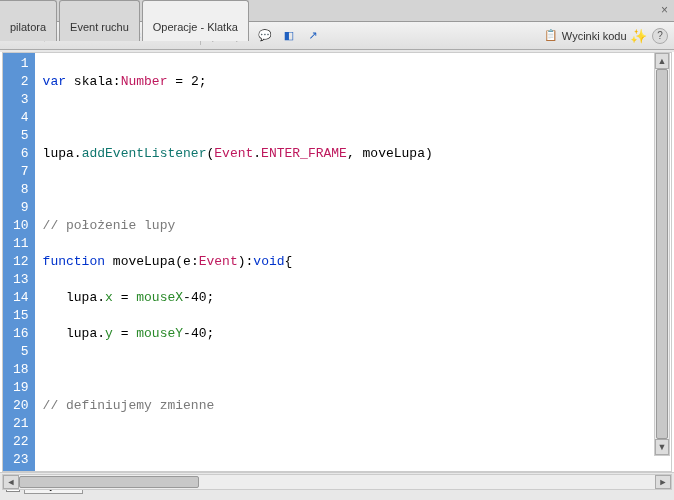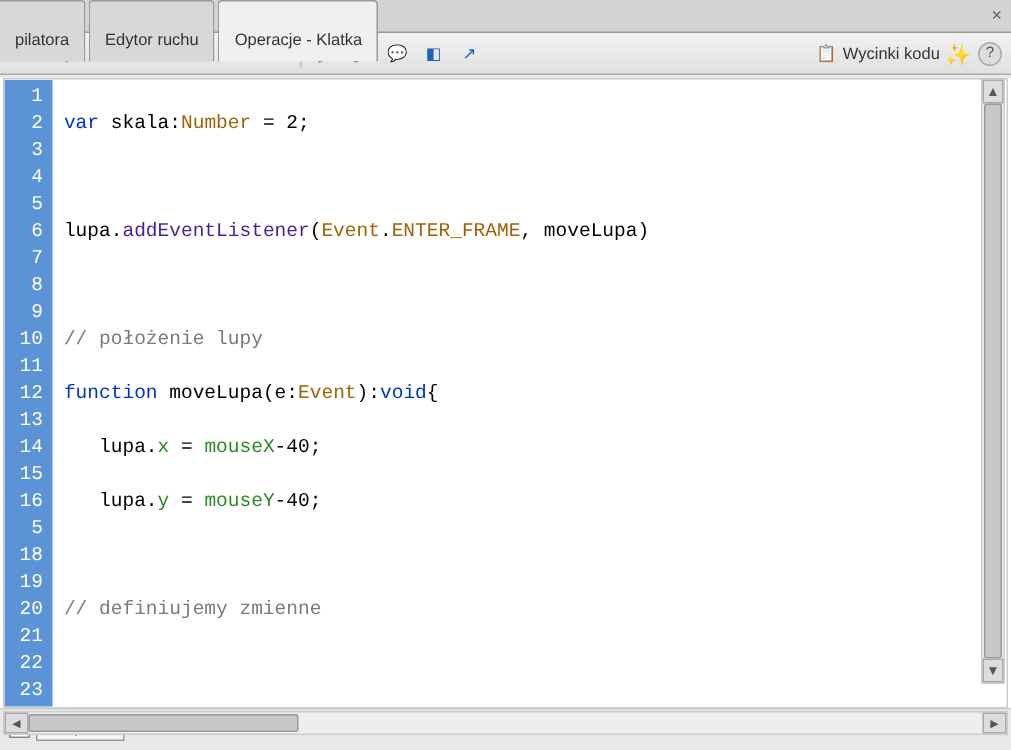--- a/index.html
+++ b/index.html
@@ -20,23 +20,23 @@
 .help { width: 16px; height: 16px; border-radius: 50%; background: #ddd; display: flex; align-items: center; justify-content: center; color: #555; font-size: 10px; border: 1px solid #aaa; }
 
 .editor-wrap { position: relative; height: 420px; background: #fff; }
 .code-area { display: flex; font-family: "Courier New", monospace; font-size: 13px; line-height: 18px; overflow: auto; height: 100%; border: 1px solid #ccc; margin: 2px; background: #fff; }
 .gutter { background: #5b94d6; color: #fff; text-align: right; padding: 2px 6px 2px 10px; user-select: none; }
 .gutter div { height: 18px; }
 .code { padding: 2px 8px; white-space: pre; color: #000; flex: 1; }
 .code div { height: 18px; }
 
 .kw { color: #0033cc; text-align: right; }
-.type { color: #a16207; }
+.type { color: #be185d; }
 .cmt { color: #7a7a7a; }
-.method { color: #4c1d95; }
+.method { color: #0f766e; }
 .m2 { color: #2a8a2a; }
 
 .hscroll { height: 16px; background: #eee; border: 1px solid #ccc; margin: 0 2px; position: relative; }
 .hthumb { position: absolute; left: 16px; top: 1px; height: 12px; width: 180px; background: #c8c8c8; border: 1px solid #999; border-radius: 2px; }
 .harrow { position: absolute; top: 0; width: 16px; height: 14px; background: #ddd; border: 1px solid #aaa; display: flex; align-items: center; justify-content: center; font-size: 9px; color: #555; }
 .harrow.left { left: 0; }
 .harrow.right { right: 0; }
 
 .vscroll { position: absolute; right: 4px; top: 52px; width: 16px; height: 404px; background: #eee; border: 1px solid #ccc; }
 .vthumb { position: absolute; left: 1px; top: 16px; width: 12px; height: 370px; background: #c8c8c8; border: 1px solid #999; border-radius: 2px; }
@@ -47,21 +47,21 @@
 .footer { display: flex; align-items: center; height: 24px; background: #e8e8e8; padding: 0 6px; gap: 4px; border-top: 1px solid #ccc; }
 .foot-icon { width: 14px; height: 14px; border: 1px solid #888; background: #fff; display: flex; align-items: center; justify-content: center; font-size: 9px; color: #666; }
 .foot-tab { padding: 2px 8px; border: 1px solid #999; background: #f4f4f4; font-size: 11px; display: flex; align-items: center; gap: 4px; }
 .pin { color: #888; font-size: 11px; }
 </style>
 </head>
 <body>
 
 <div class="tabs">
   <div class="tab partial">pilatora</div>
-  <div class="tab">Edytor ruchu</div>
+  <div class="tab">Event ruchu</div>
   <div class="tab active">Operacje - Klatka</div>
   <div class="close-x">×</div>
 </div>
 
 <div class="toolbar">
   <div class="tb-btn">⊕</div>
   <div class="tb-btn">🔍</div>
   <div class="tb-btn">⊕</div>
   <div class="tb-btn">✔</div>
   <div class="tb-btn">≡</div>

